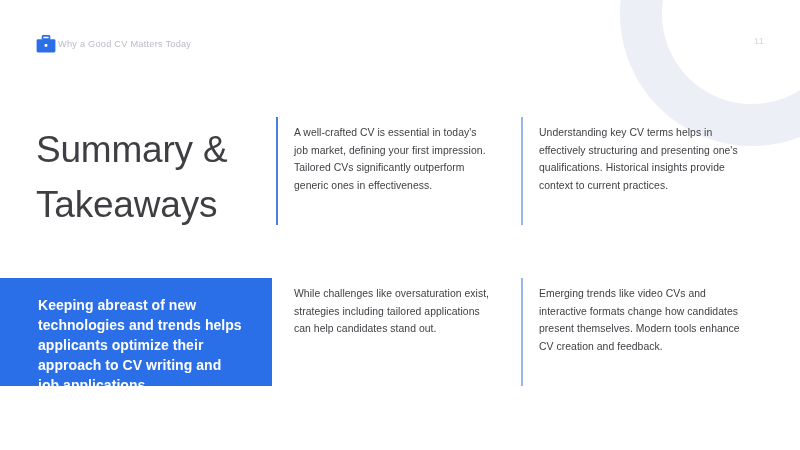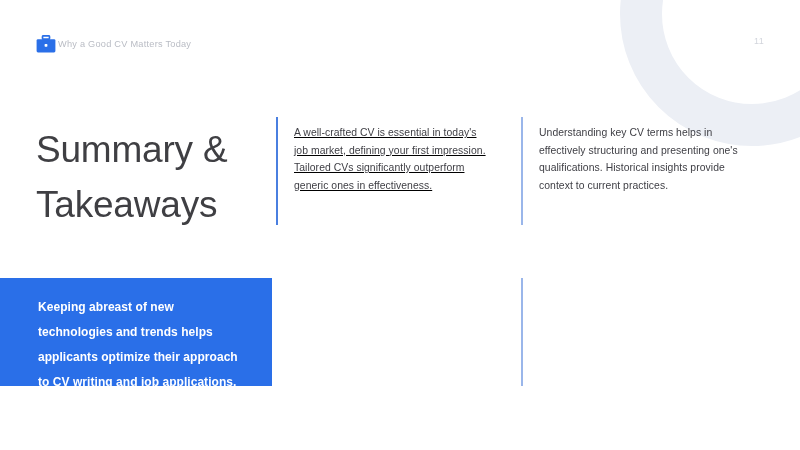--- a/index.html
+++ b/index.html
@@ -71,21 +71,21 @@
   #row-top    { top: 117px; }
   #row-bottom { top: 278px; }
 
   .cell {
     position: absolute;
     top: 0;
     height: 108px;
     box-sizing: border-box;
   }
   .cell-a { left: 0px;   width: 272px; }
-  .cell-b { left: 276px; width: 240px; text-decoration: underline; }
+  .cell-b { left: 276px; width: 240px; }
   .cell-c { left: 521px; width: 252px; }
 
   .accent-bar {
     position: absolute;
     left: 0;
     top: 0;
     width: 2px;
     height: 108px;
     background: #4a7fe0;
   }
@@ -122,22 +122,22 @@
     left: 0;
     top: 278px;
     width: 272px;
     height: 108px;
     background: #2a6fe8;
   }
   #highlight-block .body-text {
     padding: 17px 30px 0 38px;
     color: #ffffff;
     font-weight: 600;
-    font-size: 12px;
-    line-height: 25px;
+    font-size: 14px;
+    line-height: 20px;
   }
 </style>
 </head>
 <body>
 
 <div id="slide">
 
   <div id="deco-ring"></div>
 
   <div id="header">
@@ -166,23 +166,27 @@
 
     <div class="cell cell-c">
       <div class="accent-bar light"></div>
       <div class="body-text">Understanding key CV terms helps in effectively structuring and presenting one's qualifications. Historical insights provide context to current practices.</div>
     </div>
 
   </div>
 
   <div class="row" id="row-bottom">
 
+    <div class="cell cell-b">
+      <div class="body-text">While challenges like oversaturation exist, strategies including tailored applications can help candidates stand out.</div>
+    </div>
 
     <div class="cell cell-c">
       <div class="accent-bar light"></div>
+      <div class="body-text">Emerging trends like video CVs and interactive formats change how candidates present themselves. Modern tools enhance CV creation and feedback.</div>
     </div>
 
   </div>
 
   <div id="highlight-block">
     <div class="body-text">Keeping abreast of new technologies and trends helps applicants optimize their approach to CV writing and job applications.</div>
   </div>
 
 </div>
 

